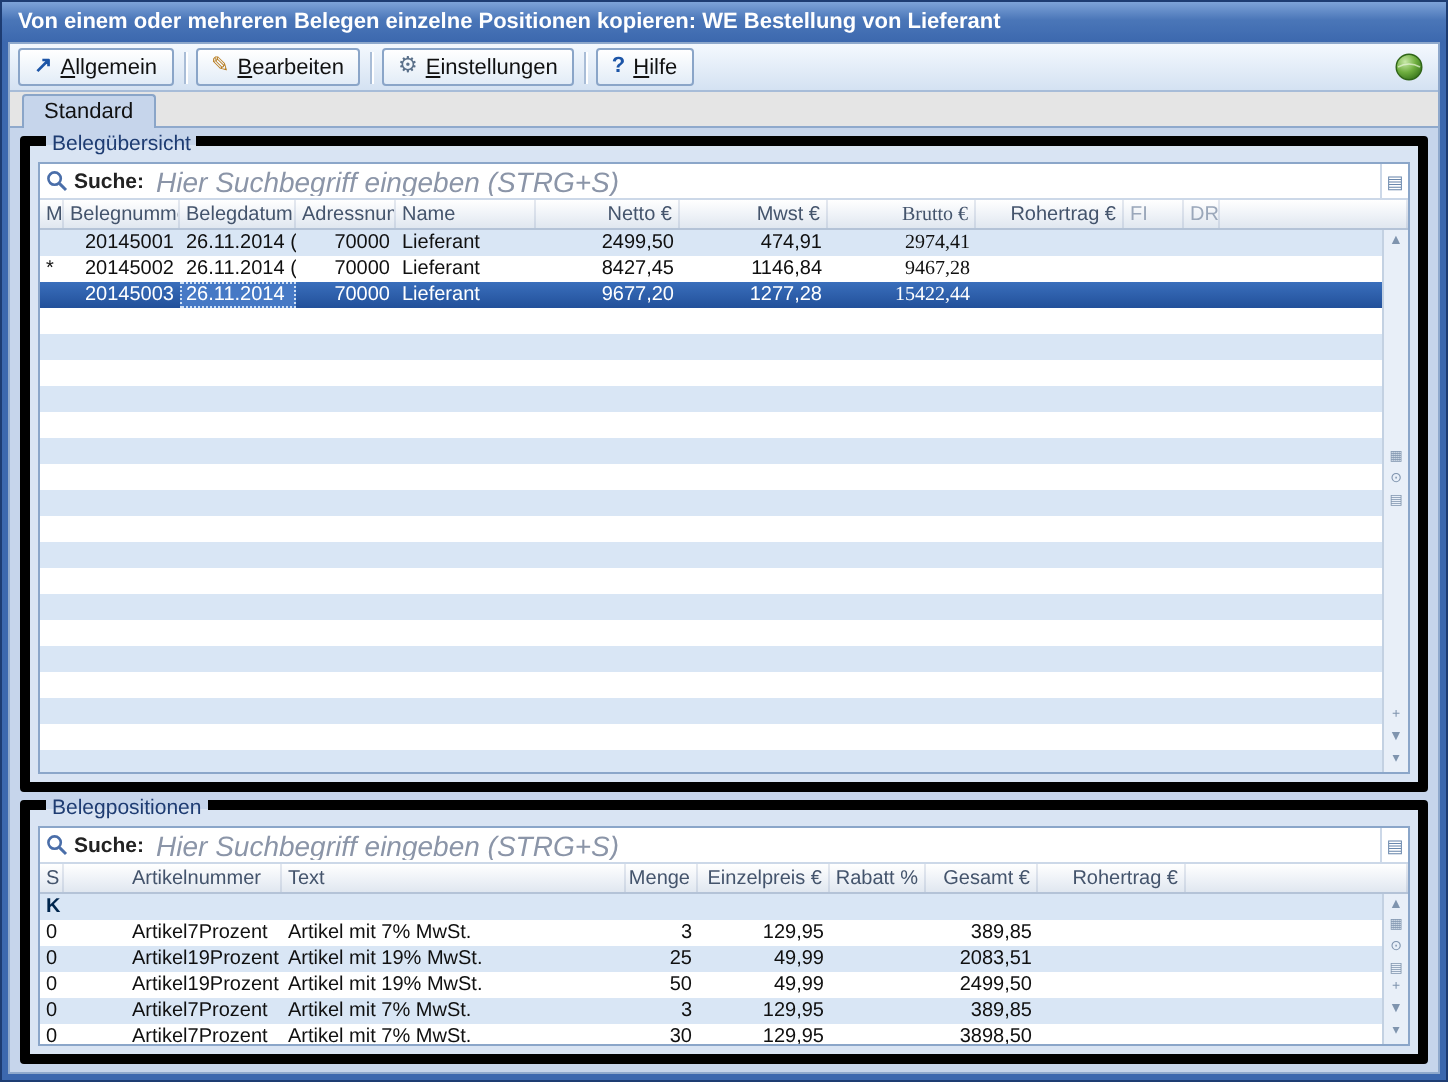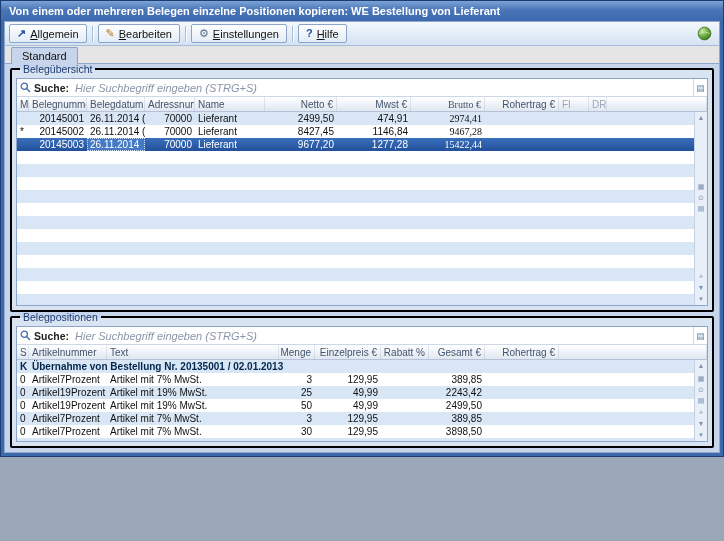--- a/index.html
+++ b/index.html
@@ -1,19 +1,19 @@
 <!DOCTYPE html>
 <html><head>
 <meta charset="utf-8">
 <style>
   html,body{margin:0;padding:0;overflow:hidden;}
   body{width:724px;height:541px;font-family:"Liberation Sans",sans-serif;background:#9aa7b8;}
   *{box-sizing:border-box;}
 
-  .window{width:724px;height:457px;background:#3c68ae;border:1px solid #1d3c72;display:flex;flex-direction:column;}
+  .window{width:724px;height:541px;background:#3c68ae;border:1px solid #1d3c72;display:flex;flex-direction:column;}
   .titlebar{height:20px;flex:none;display:flex;align-items:center;padding:0 8px;
     background:linear-gradient(#7da3d8 0%,#4a76b8 45%,#3c68ae 100%);
     color:#fff;font-size:11px;font-weight:bold;white-space:nowrap;overflow:hidden;}
   .frame-inner{flex:1;margin:0 3px 3px;border:1px solid #8fa9cc;background:#c6d5eb;
     display:flex;flex-direction:column;overflow:hidden;min-height:0;}
 
   
   .toolbar{height:24px;flex:none;display:flex;align-items:center;gap:2px;padding:0 4px;
     background:linear-gradient(#f4f9fe,#d4e2f2);border-bottom:1px solid #a7bcd8;}
   .tb-btn{height:19px;display:inline-flex;align-items:center;gap:4px;padding:0 7px;
@@ -30,35 +30,35 @@
 
   
   .tabstrip{height:18px;flex:none;display:flex;align-items:flex-end;padding:0 6px;
     background:#e5e5e5;border-bottom:1px solid #8fa9cc;}
   .tab{height:17px;display:flex;align-items:center;padding:0 10px;position:relative;top:1px;
     background:#c6d5eb;border:1px solid #8aa5c8;border-bottom:none;border-radius:2px 2px 0 0;
     font-size:11px;color:#111;}
 
   
   .main{flex:1;min-height:0;display:flex;flex-direction:column;gap:4px;padding:4px 5px 4px;background:#c6d5eb;}
-  .group{position:relative;border:2px solid #000000;border-radius:2px;background:#d9e4f3;
+  .group{position:relative;border:5px solid #000000;border-radius:2px;background:#d9e4f3;
     padding:8px 4px 4px;min-height:0;display:flex;flex-direction:column;}
   .group-overview{flex:1;}
   .group-positions{height:132px;flex:none;}
   .group-label{position:absolute;top:-6px;left:8px;padding:0 3px;font-size:10.5px;color:#1e3c72;
     line-height:11px;background:linear-gradient(#c6d5eb 50%,#d9e4f3 50%);}
 
   
   .grid{flex:1;min-height:0;display:flex;flex-direction:column;border:1px solid #8ba6c9;background:#fff;}
   .search-row{height:18px;flex:none;display:flex;align-items:center;padding-left:3px;background:#fff;
     border-bottom:1px solid #ccd8e8;font-size:10.5px;}
   .search-ico{display:inline-flex;}
   .search-label{font-weight:bold;margin:0 4px 0 3px;color:#222;}
   .search-input{flex:1;min-width:0;height:15px;border:none;outline:none;background:transparent;
-    font-family:inherit;font-size:11px;color:#333;}
+    font-family:inherit;font-size:14px;color:#333;}
   .search-input::placeholder{color:#8b95a8;font-style:italic;opacity:1;}
   .corner{width:14px;align-self:stretch;flex:none;display:flex;align-items:center;justify-content:center;
     border-left:1px solid #ccd8e8;color:#6b88ad;font-size:9px;cursor:default;}
 
   .header-row{height:15px;flex:none;display:flex;background:linear-gradient(#ffffff,#e0e7f0);
     border-bottom:1px solid #b4c3d7;font-size:10px;color:#44546c;}
   .hcell{display:flex;align-items:center;padding:0 3px;border-right:1px solid rgba(110,135,170,.18);
     white-space:nowrap;overflow:hidden;}
   .hcell.num{justify-content:flex-end;}
   .hcell.dim{color:#9aa7ba;}
@@ -89,21 +89,21 @@
   .g1 .c-name{width:70px;flex:none;}
   .g1 .c-netto{width:72px;flex:none;}
   .g1 .c-mwst{width:74px;flex:none;}
   .g1 .c-brutto{width:74px;flex:none;font-family:Liberation Serif, serif;}
   .g1 .c-rohertrag{width:74px;flex:none;}
   .g1 .c-fi{width:30px;flex:none;}
   .g1 .c-dr{width:18px;flex:none;}
 
   
   .g2 .c-s{width:12px;flex:none;}
-  .g2 .c-artnr{width:78px;flex:none;}
+  .g2 .c-artnr{width:78px;flex:none;margin-left:31px;}
   .g2 .c-text{width:172px;flex:none;}
   .g2 .c-menge{width:36px;flex:none;}
   .g2 .c-einzel{width:66px;flex:none;}
   .g2 .c-rabatt{width:48px;flex:none;}
   .g2 .c-gesamt{width:56px;flex:none;}
   .g2 .c-rohertrag2{width:74px;flex:none;}
 
   u{text-decoration:underline;}
 </style>
 </head>
@@ -283,21 +283,20 @@
             <span class="hcell c-gesamt num">Gesamt €</span>
             <span class="hcell c-rohertrag2 num">Rohertrag €</span>
             <span class="hcell fill"></span>
           </div>
 
           <div class="body-wrap">
             <div class="rows g2">
 
             <div class="row alt bold wide">
                   <span class="cell c-s">K</span>
-                  <span class="cell c-artnr">Übernahme von Bestellung Nr. 20135001 / 02.01.2013</span>
 
                   <span class="cell c-menge num"></span>
                   <span class="cell c-einzel num"></span>
                   <span class="cell c-rabatt num"></span>
                   <span class="cell c-gesamt num"></span>
                   <span class="cell c-rohertrag2 num"></span>
                   <span class="cell fill"></span>
                 </div>
                 <div class="row">
                   <span class="cell c-s">0</span>
@@ -310,21 +309,21 @@
                   <span class="cell c-rohertrag2 num"></span>
                   <span class="cell fill"></span>
                 </div>
                 <div class="row alt">
                   <span class="cell c-s">0</span>
                   <span class="cell c-artnr">Artikel19Prozent</span>
                   <span class="cell c-text">Artikel mit 19% MwSt.</span>
                   <span class="cell c-menge num">25</span>
                   <span class="cell c-einzel num">49,99</span>
                   <span class="cell c-rabatt num"></span>
-                  <span class="cell c-gesamt num">2243,42</span>
+                  <span class="cell c-gesamt num">2083,51</span>
                   <span class="cell c-rohertrag2 num"></span>
                   <span class="cell fill"></span>
                 </div>
                 <div class="row">
                   <span class="cell c-s">0</span>
                   <span class="cell c-artnr">Artikel19Prozent</span>
                   <span class="cell c-text">Artikel mit 19% MwSt.</span>
                   <span class="cell c-menge num">50</span>
                   <span class="cell c-einzel num">49,99</span>
                   <span class="cell c-rabatt num"></span>

